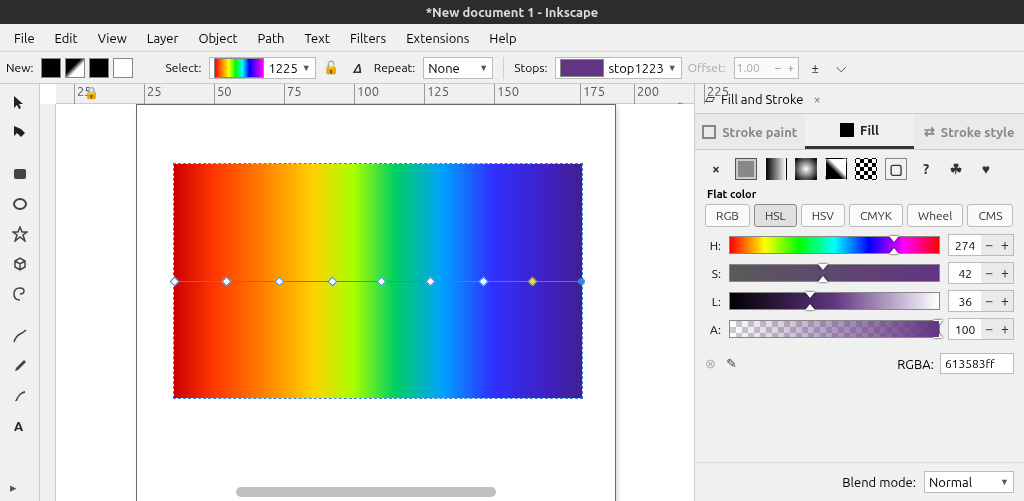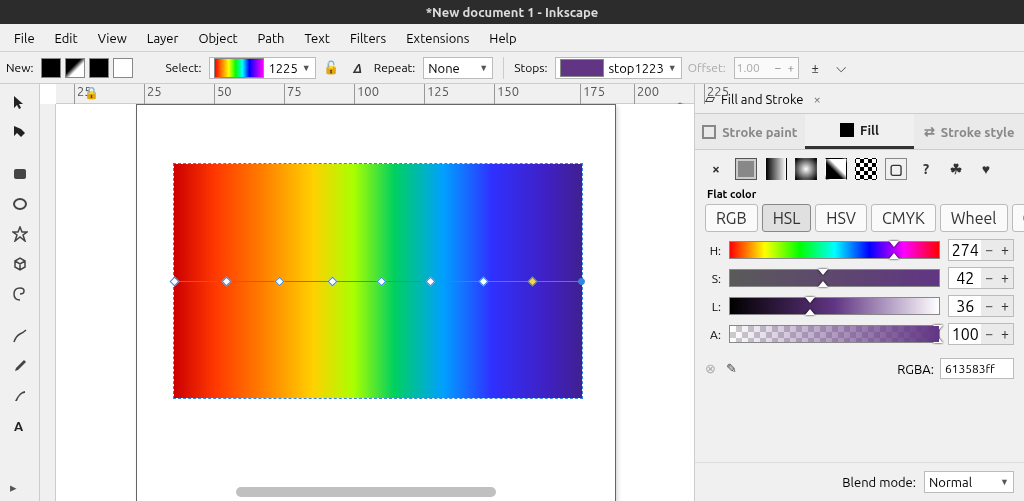--- a/index.html
+++ b/index.html
@@ -44,29 +44,29 @@
   .panel-tabs { display:flex;height:36px;border-bottom:1px solid #ccc;background:#eaeaea;}
   .ptab { flex:1;display:flex;align-items:center;justify-content:center;gap:6px;color:#888;font-weight:bold;font-size:13px;}
   .ptab.active { color:#222;background:#f0f0f0;border-bottom:3px solid #333;}
   .ptab .sq { width:14px;height:14px;border:2px solid #888;}
   .ptab.active .sq { background:#000;border-color:#000;}
   .paint-row { display:flex;align-items:center;gap:8px;padding:8px 10px;}
   .paint-btn { width:22px;height:22px;border:1px solid transparent;display:flex;align-items:center;justify-content:center;font-size:14px;font-weight:bold;color:#333;}
   .paint-btn.flat { background:#888;border:1px solid #555; box-shadow:inset 0 0 0 2px #ccc;}
   .paint-lbl { padding:0 12px;font-weight:bold;font-size:11px;}
   .color-tabs { display:flex;gap:4px;padding:4px 10px;}
-  .ctab { border:1px solid #bbb;background:#fafafa;padding:4px 10px;border-radius:3px;font-size:16px;color:#333;}
+  .ctab { border:1px solid #bbb;background:#fafafa;padding:4px 10px;border-radius:3px;font-size:12px;color:#333;}
   .ctab.active { background:#e0e0e0;border-color:#888;}
   .slider-row { display:flex;align-items:center;gap:8px;padding:3px 10px;}
   .slider-row .slbl { width:16px;text-align:right;font-size:12px;}
   .slider { flex:1;height:18px;border:1px solid #888;position:relative;}
   .slider .mark { position:absolute;top:-1px;width:0;height:0;border-left:5px solid transparent;border-right:5px solid transparent;border-top:6px solid #fff;filter:drop-shadow(0 0 1px #000);}
   .slider .markb { position:absolute;bottom:-1px;width:0;height:0;border-left:5px solid transparent;border-right:5px solid transparent;border-bottom:6px solid #fff;filter:drop-shadow(0 0 1px #000);}
   .spin { display:flex;align-items:center;border:1px solid #bbb;background:#fff;height:22px;}
-  .spin input { width:32px;border:none;text-align:center;font-size:16px;}
+  .spin input { width:32px;border:none;text-align:center;font-size:12px;}
   .spin .pm { font-size:14px;color:#333;padding:0 4px;background:#eaeaea;height:100%;display:flex;align-items:center;}
   .h-grad { background:linear-gradient(90deg,#ff0000,#ffff00,#00ff00,#00ffff,#0000ff,#ff00ff,#ff0000);}
   .s-grad { background:linear-gradient(90deg,#5a5a5a,#613583);}
   .l-grad { background:linear-gradient(90deg,#000,#613583,#fff);}
   .a-grad { background:repeating-conic-gradient(#ccc 0 25%,#fff 0 50%) 0 0/12px 12px;}
   .a-grad::after{content:"";position:absolute;inset:0;background:linear-gradient(90deg,transparent,#613583);}
   .foot-icons { padding:6px 10px;display:flex;gap:10px;color:#aaa;}
   .foot-icons .active{color:#444;}
   .blend-row { display:flex;align-items:center;justify-content:flex-end;gap:8px;padding:8px 10px;border-top:1px solid #ddd;}
   .blend-row .dropdown { width:90px;justify-content:space-between;}

